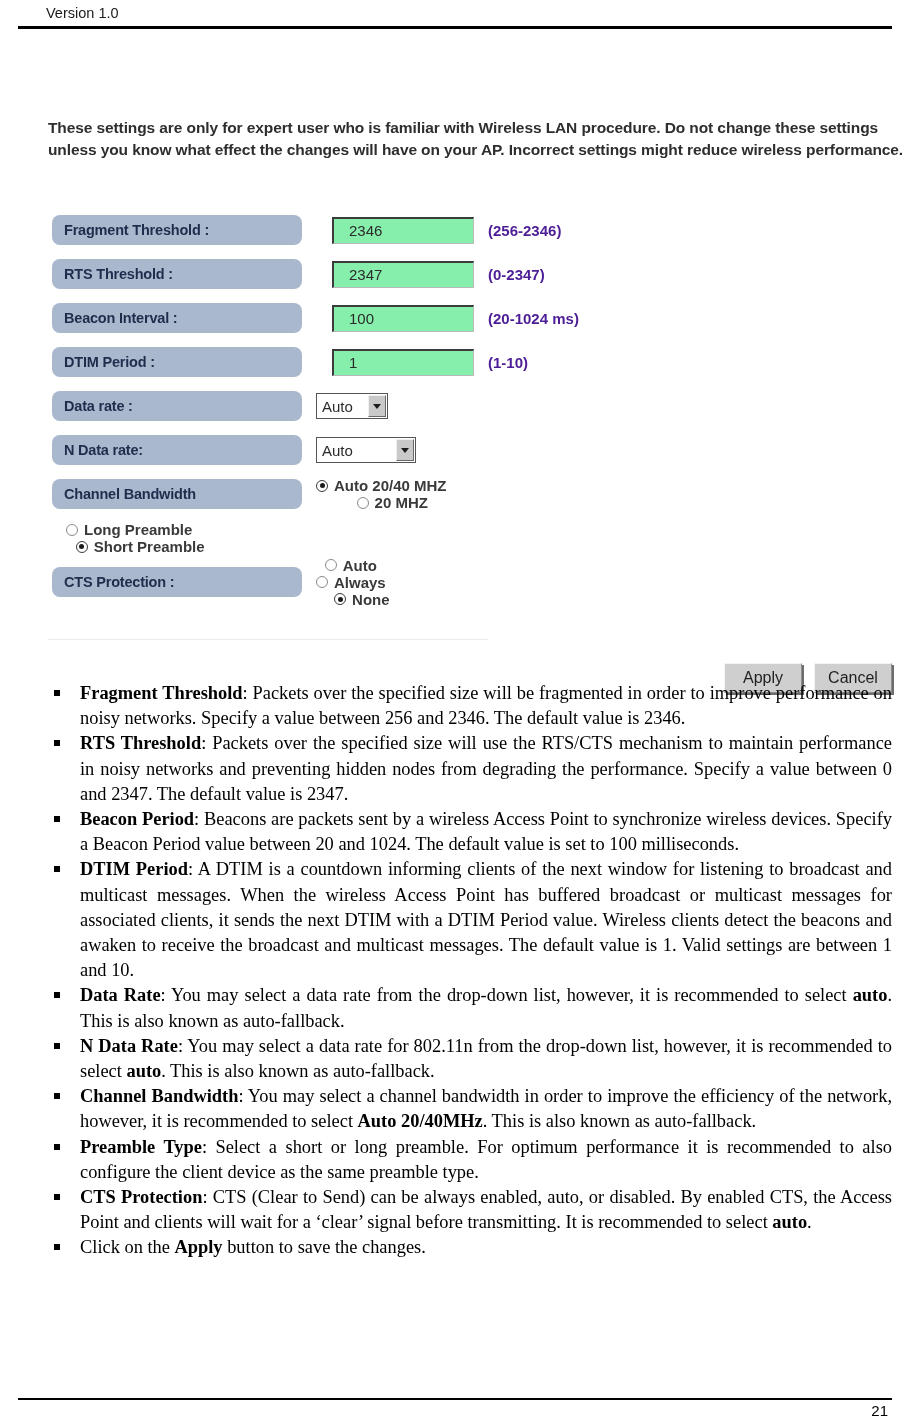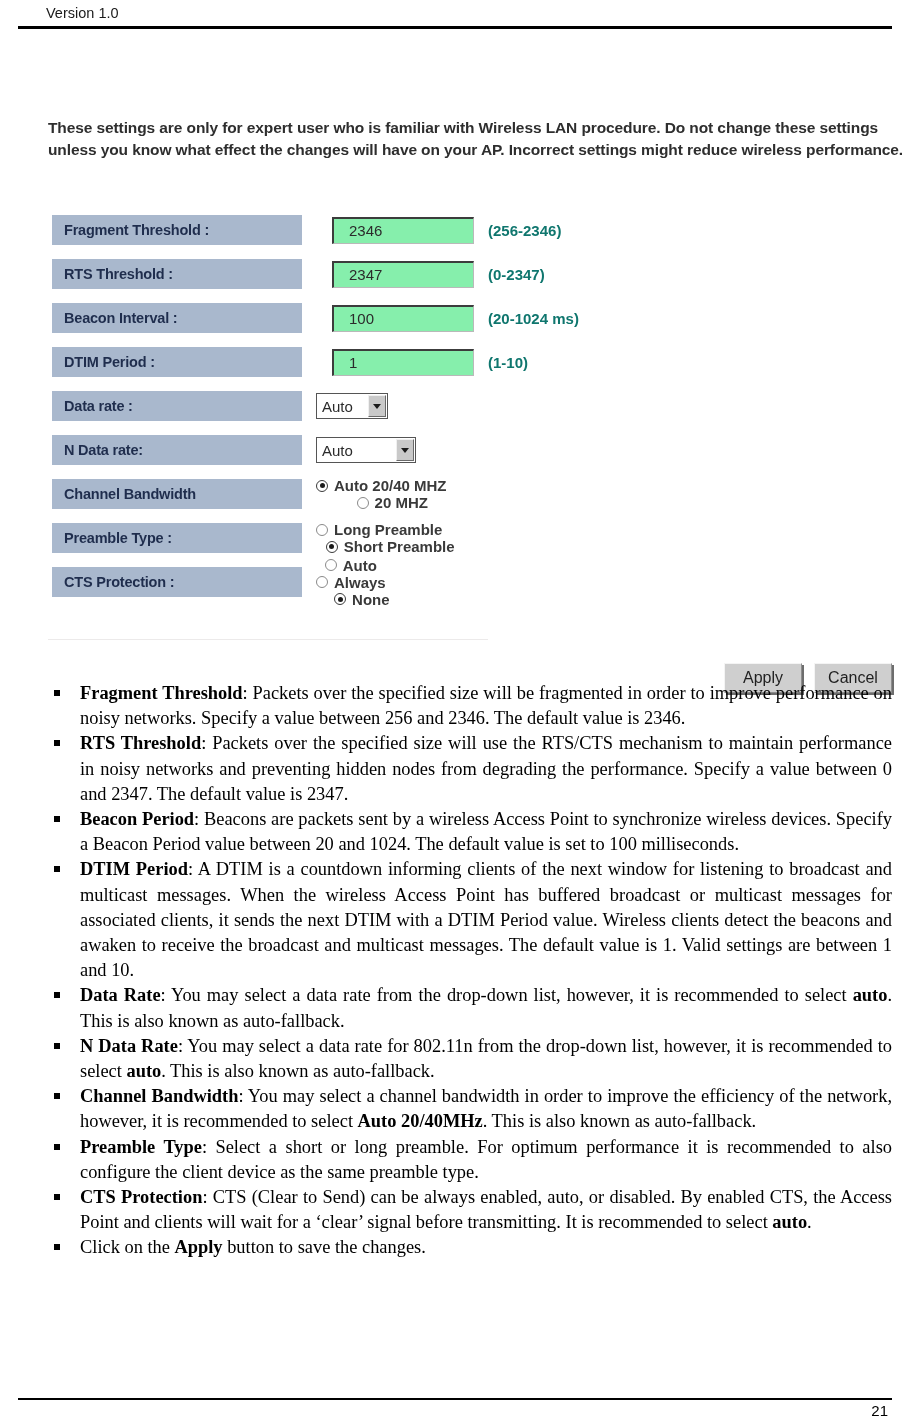--- a/index.html
+++ b/index.html
@@ -72,20 +72,21 @@
     background: #a9b8cd;
     display: flex;
     align-items: center;
     padding-left: 12px;
     font-family: "Liberation Sans", sans-serif;
     font-size: 14.5px;
     font-weight: bold;
     color: #1f2d4d;
     letter-spacing: -0.2px;
     flex: none;
+    border-radius: 8px;
   }
 
   .row-field {
     margin-left: 14px;
     display: flex;
     align-items: center;
     font-family: "Liberation Sans", sans-serif;
     font-size: 15px;
     color: #3a3a3a;
   }
@@ -104,21 +105,21 @@
     font-size: 15px;
     color: #2b2b2b;
     margin-left: 16px;
   }
 
   .hint {
     margin-left: 14px;
     font-family: "Liberation Sans", sans-serif;
     font-size: 15px;
     font-weight: 600;
-    color: #0f766e;
+    color: #4c1d95;
     white-space: nowrap;
   }
 
   .dropdown {
     height: 26px;
     background: #ffffff;
     border: 1px solid #555555;
     display: flex;
     align-items: center;
     justify-content: space-between;
@@ -334,21 +335,20 @@
           </label>
           <label class="radio-opt">
             <span class="rdo"></span>
             <span>20 MHZ</span>
           </label>
         </div>
       </div>
     </div>
 
     <div class="form-row">
-      <div class="row-label">Preamble Type :</div>
       <div class="row-field">
         <div class="radio-group">
           <label class="radio-opt">
             <span class="rdo"></span>
             <span>Long Preamble</span>
           </label>
           <label class="radio-opt">
             <span class="rdo checked"></span>
             <span>Short Preamble</span>
           </label>

